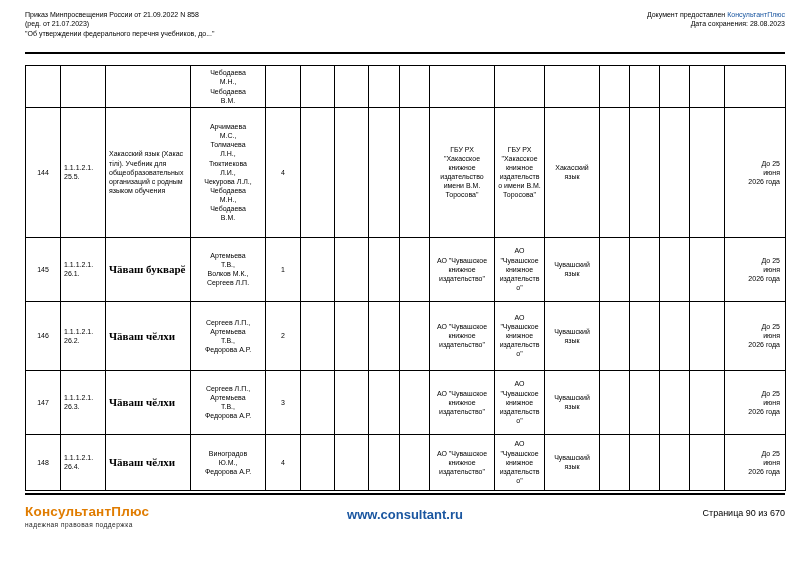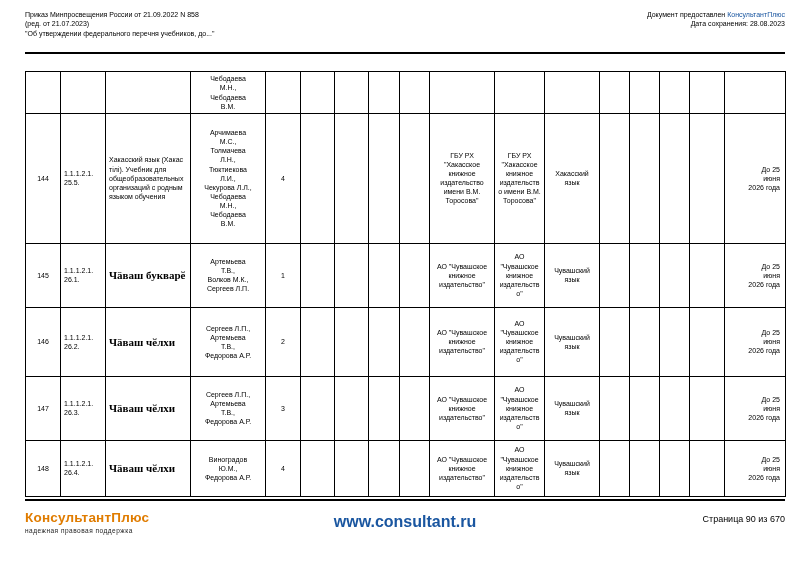--- a/index.html
+++ b/index.html
@@ -18,21 +18,21 @@
   
   .top-header { display: flex; justify-content: space-between; align-items: flex-start; line-height: 1.35; }
   .header-left { max-width: 400px; }
   .header-right { text-align: right; }
   a.header-link { color: var(--link, #1a56a0); text-decoration: none; cursor: pointer; }
   .divider { border-top: 2px solid #000; margin-top: 14px; width: 760px; }
 
   
   table.doc-table {
     border-collapse: collapse; table-layout: fixed;
-    width: 760px; margin-top: 17px;
+    width: 760px; margin-top: 11px;
     font-size: 7px; line-height: 1.3;
   }
   .doc-table td {
     border: 1px solid #000;
     padding: 2px 3px;
     text-align: center;
     vertical-align: middle;
     overflow-wrap: break-word;
   }
   .doc-table .col-1 { text-align: left; white-space: pre-line; }
@@ -51,21 +51,21 @@
   .row-3 { height: 69px; }
   .row-4 { height: 64px; }
   .row-5 { height: 56px; }
 
   
   .bottom-divider { border-top: 2px solid #000; margin-top: 2px; width: 760px; }
   .footer { display: flex; align-items: flex-start; width: 760px; margin-top: 9px; }
   .footer-left { width: 220px; }
   .logo { color: var(--brand, #e07c00); font-weight: bold; font-size: 13.5px; letter-spacing: 0.2px; }
   .slogan { font-size: 6.5px; letter-spacing: 0.5px; margin-top: 2px; color: #222; }
-  .footer-center { flex: 1; text-align: center; font-size: 16px; font-weight: bold; padding-top: 3px; }
+  .footer-center { flex: 1; text-align: center; font-size: 13px; font-weight: bold; padding-top: 3px; }
   a.site-link { color: var(--link, #1a56a0); text-decoration: none; cursor: pointer; }
   .footer-right { width: 220px; text-align: right; font-size: 9px; padding-top: 4px; }
 </style>
 </head>
 <body>
 
 <div class="page">
 
   <div class="top-header">
     <div class="header-left">

